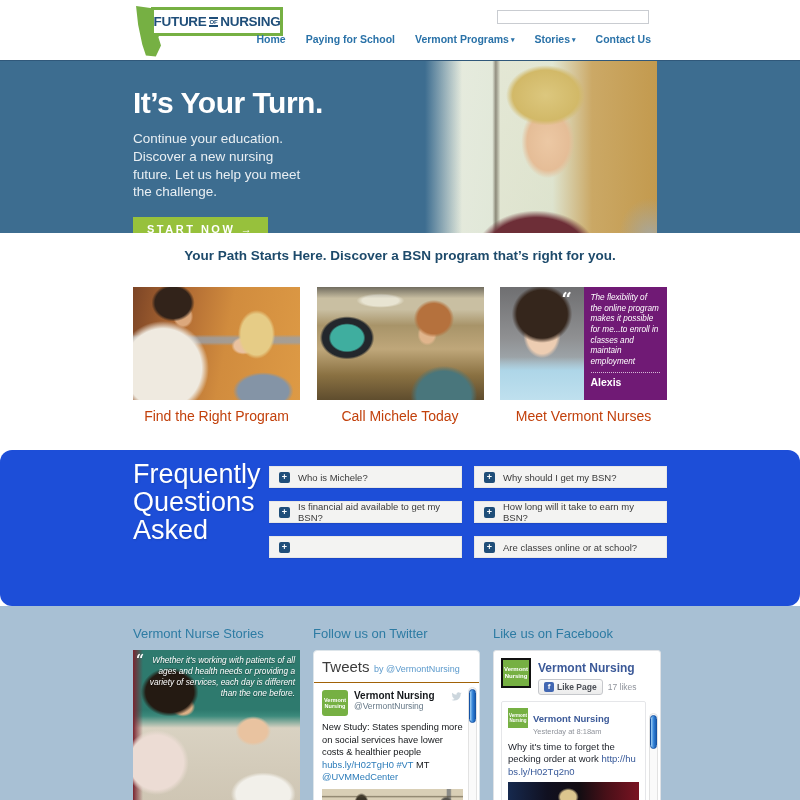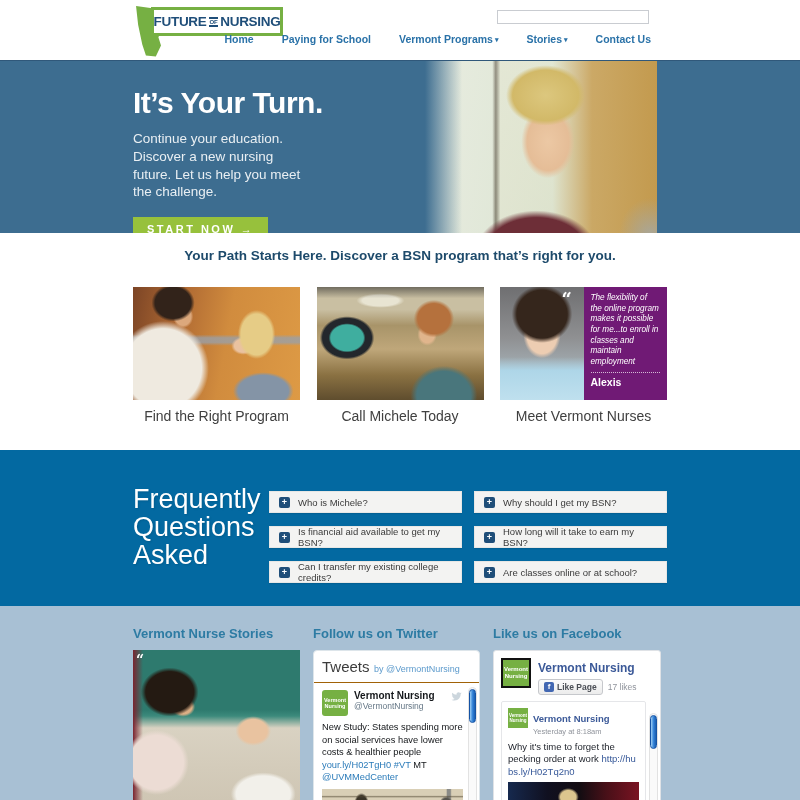--- a/index.html
+++ b/index.html
@@ -12,21 +12,21 @@
   .logo { position:absolute; left:-3px; top:5px; width:153px; height:52px; display:block; cursor:pointer; }
   .logo svg.vt { position:absolute; left:0; top:0; height:52px; width:36px; }
   .logo-box { position:absolute; left:21px; top:2px; right:0; height:29px; background:#fff;
     border:3px solid #76b043; display:flex; align-items:center; justify-content:center; gap:2px;
     color:#1f4e79; font-weight:bold; font-size:13.5px; letter-spacing:-0.3px; }
   .logo-of { font-size:6px; border-top:2px solid #1f4e79; border-bottom:2px solid #1f4e79; padding:0 1px; line-height:6px; }
   .logo-bar { position:absolute; left:21px; bottom:0; right:0; height:21px; background:#76b043;
     color:#fff; font-weight:bold; font-size:12.5px; display:flex; align-items:center; justify-content:center; }
   .search { position:absolute; right:18px; top:10px; width:152px; height:14px;
     border:1px solid #c9ccd1; background:#fff; font-size:9px; padding:0 4px; }
-  .main-nav { position:absolute; right:16px; top:33px; display:flex; gap:28px; align-items:center;justify-content:flex-end; }
+  .main-nav { position:absolute; right:16px; top:33px; display:flex; gap:20px; align-items:center;justify-content:flex-end; }
   .main-nav a { color:#2a72a8; font-size:10.5px; font-weight:bold; text-decoration:none; white-space:nowrap; cursor:pointer; }
   .caret { font-size:7px; margin-left:2px; vertical-align:1px; }
 
   
   .hero { height:173px; background:#3d6d90; position:relative; border-top:1px solid #30587a; overflow:hidden; }
   .hero-photo { position:absolute; top:0; right:143px; width:232px; height:100%;
     background:
       linear-gradient(90deg, #3d6d90 0%, rgba(61,109,144,0) 16%),
       radial-gradient(ellipse 55px 42px at 52% 20%, #dcc77e 0%, #d2b968 60%, rgba(210,185,104,0) 72%),
       radial-gradient(ellipse 38px 52px at 53% 47%, #ecc8a4 0%, #e5bd97 55%, rgba(229,189,151,0) 70%),
@@ -68,40 +68,40 @@
       radial-gradient(ellipse 26px 33px at 50% 42%, #edcdb2 0 58%, rgba(237,205,178,0) 72%),
       linear-gradient(180deg, rgba(174,214,232,0) 62%, #aed6e8 74%, #bfe0ee 100%),
       linear-gradient(180deg, #6f6f71 0%, #8f9092 45%, #b9cdd6 100%); }
   .quote-panel { position:absolute; right:0; top:0; width:50%; height:100%; background:#701a75;
     color:#fff; padding:6px 7px; }
   .quote-panel .q-text { font-size:8.2px; line-height:1.3; font-style:italic; }
   .q-divider { border-top:1px dotted rgba(255,255,255,.7); margin:4px 0 3px; }
   .q-author { font-weight:bold; font-size:10.5px; }
   .quote-glyph { position:absolute; color:#fff; font-family:"DejaVu Serif", serif; font-weight:bold; }
   .card3-glyph { left:calc(50% - 22px); top:2px; font-size:18px; }
-  .card-label { text-align:center; color:#404040; font-size:14px; margin-top:8px; }
-
-  
-  .faq { height:156px; background:#0369a1; padding-top:36px; }
+  .card-label { text-align:center; color:#c2410c; font-size:14px; margin-top:8px; }
+
+  
+  .faq { height:156px; background:#1d4ed8; padding-top:11px;border-radius:12px; }
   .faq-row { display:flex; }
   .faq-title { width:136px; flex-shrink:0; color:#fff; font-size:27px; font-weight:300;
     line-height:1.03; text-shadow:1px 1px 2px rgba(0,0,0,.12); }
   .faq-grid { flex:1; display:grid; grid-template-columns:1fr 1fr; column-gap:12px; row-gap:13px;
     align-content:start; padding-top:5px; }
   .faq-btn { height:22px; background:#f3f3f2; border:1px solid #e7e7e5; display:flex; align-items:center;
     gap:8px; padding:0 9px; font-size:9.5px; color:#3a3a3a; text-align:left; cursor:pointer;
     box-shadow:0 1px 1px rgba(0,0,0,.08); font-family:"Liberation Sans", sans-serif; }
   .plus { width:11px; height:11px; flex-shrink:0; background:#1f4e79; color:#fff; border-radius:2px;
     font-size:9px; font-weight:bold; line-height:11px; text-align:center; }
 
   
   .bottom { height:194px; background:#a8c0d4; padding-top:20px; }
   .cols { display:flex; gap:13px; }
   .col { width:167px; }
-  .col h3 { color:#2d7ba3; font-size:13px; font-weight:bold; margin-bottom:9px; white-space:nowrap; }
+  .col h3 { color:#2d7ba3; font-size:13px; font-weight:normal; margin-bottom:9px; white-space:nowrap; }
 
   .story-figure { width:167px; height:150px; position:relative; overflow:hidden; cursor:pointer; background:
       radial-gradient(ellipse 40px 34px at 22% 28%, #241a12 0 60%, rgba(36,26,18,0) 72%),
       radial-gradient(ellipse 16px 13px at 30% 38%, #dcae85 0 55%, rgba(220,174,133,0) 75%),
       radial-gradient(ellipse 45px 45px at 14% 75%, #ecdcd4 0 60%, rgba(236,220,212,0) 72%),
       radial-gradient(ellipse 24px 20px at 72% 54%, #e9c3a0 0 58%, rgba(233,195,160,0) 74%),
       radial-gradient(ellipse 45px 30px at 78% 96%, #f2f0ea 0 60%, rgba(242,240,234,0) 72%),
       linear-gradient(90deg, #7a2430 0%, rgba(122,36,48,0) 6%),
       linear-gradient(180deg, #2e7a6e 0 40%, #3c8a7c 44%, #d9d2c2 52%, #cfc6b4 100%); }
   .story-quote { position:absolute; top:5px; left:16px; right:5px; text-align:right; color:#fff;
@@ -247,37 +247,37 @@
       <button class="faq-btn">
           <span class="plus">+</span>
           <span>Is financial aid available to get my BSN?</span>
         </button>
       <button class="faq-btn">
           <span class="plus">+</span>
           <span>How long will it take to earn my BSN?</span>
         </button>
       <button class="faq-btn">
           <span class="plus">+</span>
-          <span>Can I transfer my existing college credits?</span>
         </button>
       <button class="faq-btn">
           <span class="plus">+</span>
           <span>Are classes online or at school?</span>
         </button>
     </div>
   </div>
 </section>
 
 <section class="bottom">
   <div class="container cols">
 
     <div class="col">
       <h3>Vermont Nurse Stories</h3>
       <div class="story-figure" aria-label="Nurse examining a boy's throat">
         <span class="quote-glyph story-glyph">“</span>
+        <div class="story-quote">Whether it's working with patients of all ages and health needs or providing a variety of services, each day is different than the one before.</div>
       </div>
     </div>
 
     <div class="col">
       <h3>Follow us on Twitter</h3>
       <div class="widget tw-widget">
         <div class="tw-head">
           <span class="tw-title">Tweets</span>
           <a class="tw-by">by @VermontNursing</a>
         </div>
@@ -288,21 +288,21 @@
               <span>Nursing</span>
             </div>
             <div>
               <div class="tw-name">Vermont Nursing</div>
               <div class="tw-handle">@VermontNursing</div>
             </div>
             <svg class="bird" viewBox="0 0 24 24">
               <path d="M23.4 4.8c-.8.4-1.7.6-2.6.8a4.6 4.6 0 0 0 2-2.5c-.9.5-1.9.9-2.9 1.1A4.6 4.6 0 0 0 12 8.4 13 13 0 0 1 2.6 3.6a4.6 4.6 0 0 0 1.4 6.1c-.7 0-1.4-.2-2-.5v.1c0 2.2 1.6 4.1 3.7 4.5-.7.2-1.4.2-2.1.1a4.6 4.6 0 0 0 4.3 3.2A9.2 9.2 0 0 1 1 18.9a13 13 0 0 0 7 2c8.4 0 13-7 13-13v-.6c.9-.6 1.7-1.4 2.3-2.3z"></path>
             </svg>
           </div>
-          <p class="tw-text"><span>New Study: States spending more on social services have lower costs &amp; healthier people </span><a class="tw-link">your.ly/H02TgH0 </a><a class="tw-link">#VT </a><span>MT </span><a class="tw-link">@UVMMedCenter</a></p>
+          <p class="tw-text"><span>New Study: States spending more on social services have lower costs &amp; healthier people </span><a class="tw-link">hubs.ly/H02TgH0 </a><a class="tw-link">#VT </a><span>MT </span><a class="tw-link">@UVMMedCenter</a></p>
           <div class="tw-photo" aria-label="Parent and child sitting on porch steps of a house"></div>
         </div>
         <div class="scrollbar sb-tw">
           <div class="sb-thumb"></div>
         </div>
       </div>
     </div>
 
     <div class="col">
       <h3>Like us on Facebook</h3>

